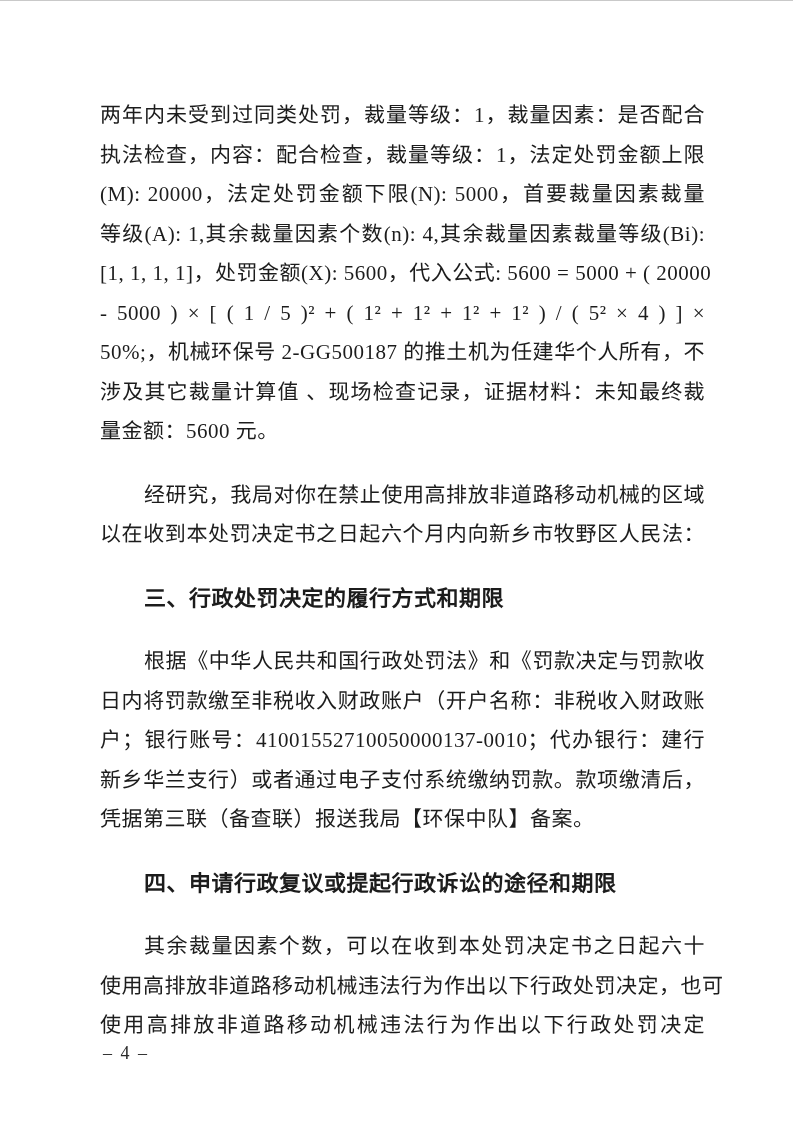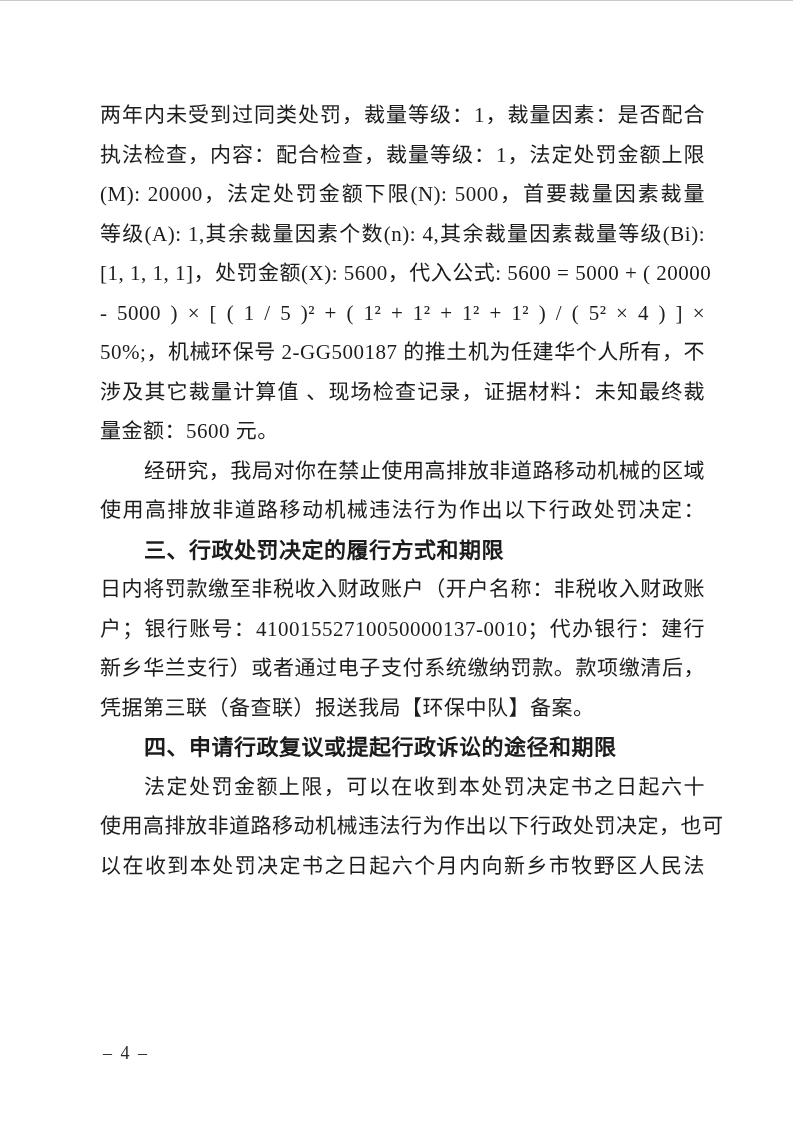--- a/index.html
+++ b/index.html
@@ -39,20 +39,21 @@
     text-align: justify;
     text-align-last: justify;
     font-family: Liberation Serif, serif;
   }
   .line.end {
     text-align: right;
     text-align-last: left;
   }
   .line.indent {
     padding-left: 44px;
+    margin-top: 24px;
   }
   .line.heading {
     font-family: "Liberation Sans", "DejaVu Sans", sans-serif;
     font-weight: 700;
     font-size: 22px;
     text-align: center;
     text-align-last: left;
   }
   .page-number {
     position: absolute;
@@ -75,26 +76,27 @@
     <div class="line">两年内未受到过同类处罚，裁量等级：1，裁量因素：是否配合</div>
     <div class="line">执法检查，内容：配合检查，裁量等级：1，法定处罚金额上限</div>
     <div class="line">(M): 20000，法定处罚金额下限(N): 5000，首要裁量因素裁量</div>
     <div class="line">等级(A): 1,其余裁量因素个数(n): 4,其余裁量因素裁量等级(Bi):</div>
     <div class="line">[1, 1, 1, 1]，处罚金额(X): 5600，代入公式: 5600 = 5000 + ( 20000</div>
     <div class="line">- 5000 ) × [ ( 1 / 5 )² + ( 1² + 1² + 1² + 1² ) / ( 5² × 4 ) ] ×</div>
     <div class="line">50%;，机械环保号 2-GG500187 的推土机为任建华个人所有，不</div>
     <div class="line">涉及其它裁量计算值 、现场检查记录，证据材料：未知最终裁</div>
     <div class="line end">量金额：5600 元。</div>
     <div class="line indent">经研究，我局对你在禁止使用高排放非道路移动机械的区域</div>
-    <div class="line">使用高排放非道路移动机械违法行为作出以下行政处罚决定：</div>
+    <div class="line">以在收到本处罚决定书之日起六个月内向新乡市牧野区人民法：</div>
     <div class="line heading indent">三、行政处罚决定的履行方式和期限</div>
+    <div class="line indent">根据《中华人民共和国行政处罚法》和《罚款决定与罚款收</div>
     <div class="line">日内将罚款缴至非税收入财政账户（开户名称：非税收入财政账</div>
     <div class="line">户；银行账号：41001552710050000137-0010；代办银行：建行</div>
     <div class="line">新乡华兰支行）或者通过电子支付系统缴纳罚款。款项缴清后，</div>
     <div class="line end">凭据第三联（备查联）报送我局【环保中队】备案。</div>
     <div class="line heading indent">四、申请行政复议或提起行政诉讼的途径和期限</div>
-    <div class="line indent">法定处罚金额上限，可以在收到本处罚决定书之日起六十</div>
+    <div class="line indent">其余裁量因素个数，可以在收到本处罚决定书之日起六十</div>
     <div class="line">使用高排放非道路移动机械违法行为作出以下行政处罚决定，也可</div>
-    <div class="line">以在收到本处罚决定书之日起六个月内向新乡市牧野区人民法</div>
+    <div class="line">使用高排放非道路移动机械违法行为作出以下行政处罚决定</div>
   </div>
 
   <div class="page-number">– 4 –</div>
 </div>
 
 </body></html>

